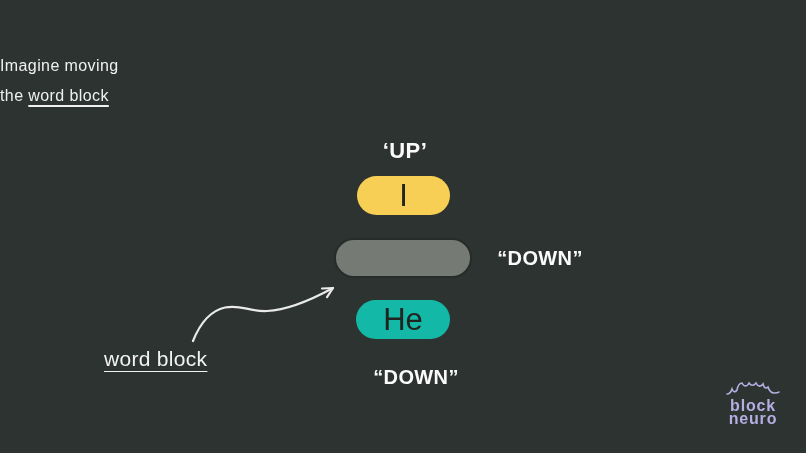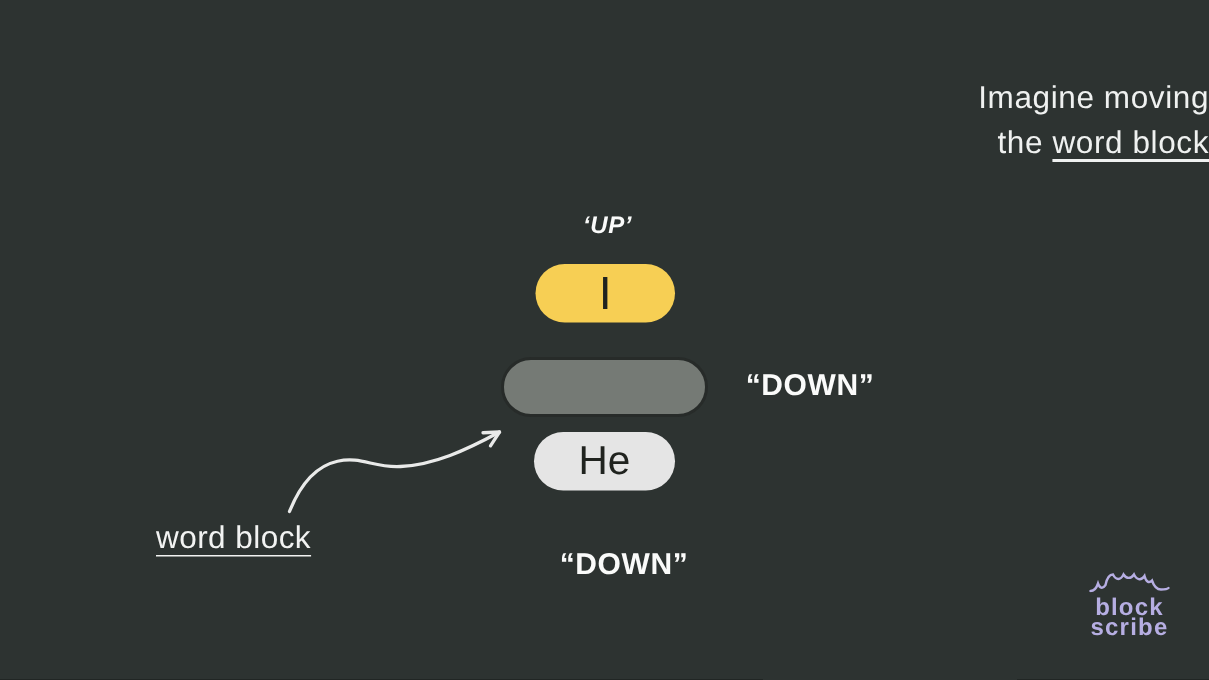--- a/index.html
+++ b/index.html
@@ -10,59 +10,59 @@
     background: #2d3331;
     overflow: hidden;
     font-family: "Liberation Sans", sans-serif;
   }
 
   .title {
     position: absolute;
     top: 51px;
     left: 0;
     width: 100%;
-    text-align: right;
+    text-align: left;
     color: #eff1f0;
-    font-size: 21px;
+    font-size: 16px;
     font-weight: 500;
     line-height: 30px;
     letter-spacing: 0.4px;
   }
   .underlined {
     text-decoration: underline;
     text-underline-offset: 4px;
     text-decoration-thickness: 1.5px;
   }
 
   .dir-label {
     position: absolute;
     transform: translate(-50%, -50%);
     color: #fafbfa;
     font-weight: 800;
     font-size: 20px;
     letter-spacing: 0.4px;
     white-space: nowrap;
   }
-  .dir-up    { left: 405px; top: 151px; font-size: 16px; font-style: italic; }
+  .dir-up    { left: 405px; top: 151px; font-size: 22px; }
   .dir-left  { left: 269px; top: 258px; }
   .dir-right { left: 540px; top: 258px; }
   .dir-down  { left: 416px; top: 377px; }
 
   .pill {
     position: absolute;
     border-radius: 999px;
     display: flex;
     align-items: center;
     justify-content: center;
     box-sizing: border-box;
     color: #20231f;
   }
   .pill-top    { left: 357px; top: 176px; width: 93px;  height: 39px; background: #f7cf54; font-size: 31px; font-weight: 400; }
   .pill-middle { left: 334px; top: 238px; width: 138px; height: 40px; background: #757a75; border: 2px solid #272b29; }
-  .pill-bottom { left: 356px; top: 288px; width: 94px;  height: 39px; background: #e5e5e5; font-size: 27px; font-weight: 400; }
+  .pill-bottom { left: 356px; top: 300px; width: 94px;  height: 39px; background: #14b8a6; font-size: 31px; font-weight: 400; }
 
   .annotation {
     position: absolute;
     left: 104px;
     top: 347px;
     color: #f2f3f2;
     font-size: 21px;
     font-weight: 400;
     letter-spacing: 0.3px;
     text-decoration: underline;
@@ -128,16 +128,16 @@
 
   <div class="annotation">word block</div>
 
   <div class="logo">
     <span>
       <svg width="56" height="14" viewBox="0 0 56 14" fill="none" xmlns="http://www.w3.org/2000/svg">
         <path d="M 2 13 C 4 13 6 11 7 8 C 8 11 10 12 12 9 C 13 4 15 2 17 2 C 19 6 22 6 24 2 C 26 5 29 5 31 2 C 33 6 36 6 38 3 C 39 7 41 8 43 6 C 44 9 46 12 49 12 C 51 12 53 12 54 11" stroke="#b6aee2" stroke-width="1.6" stroke-linecap="round" fill="none"></path>
       </svg>
     </span>
     <div>block</div>
-    <div>scribe</div>
+    <div>neuro</div>
   </div>
 
 </div>
 
 </body></html>

